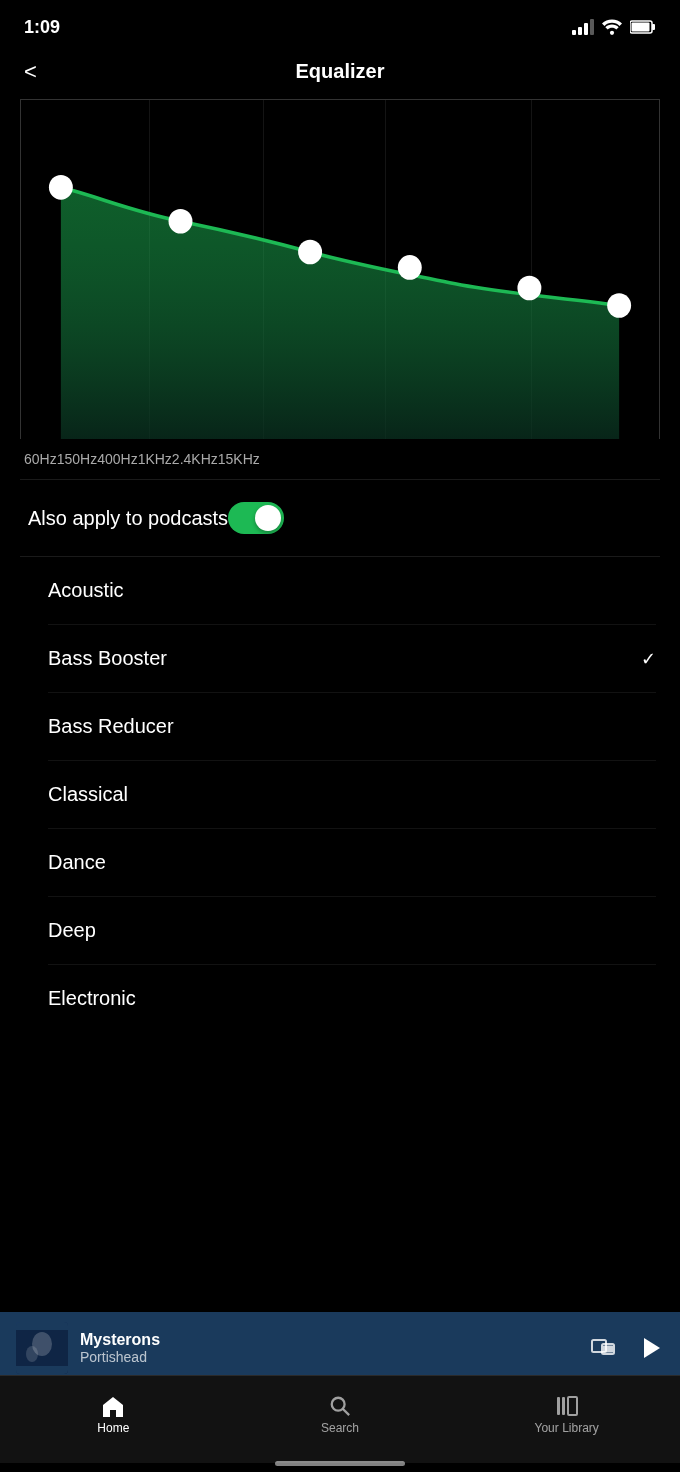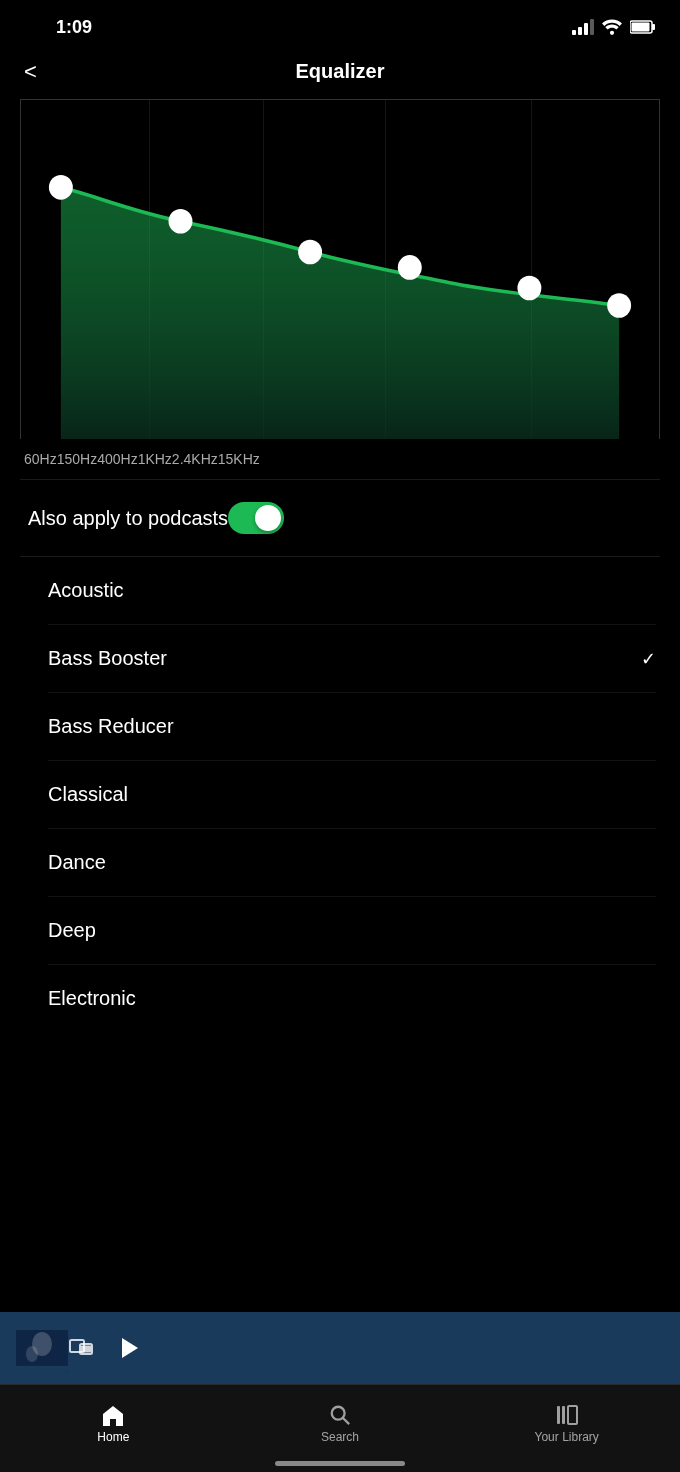--- a/index.html
+++ b/index.html
@@ -20,21 +20,20 @@
       display: flex;
       justify-content: space-between;
       align-items: center;
       padding: 12px 24px 8px;
       height: 50px;
     }
     .status-time {
       font-size: 18px;
       font-weight: 600;
       color: #fff;
-      margin-left: 32px;
     }
     .status-icons {
       display: flex;
       align-items: center;
       gap: 8px;
     }
     .signal-bars {
       display: flex;
       align-items: flex-end;
       gap: 2px;
@@ -224,21 +223,21 @@
     }
     .np-controls {
       display: flex;
       align-items: center;
       gap: 20px;
     }
 
     
     .tab-bar {
       position: fixed;
-      bottom: 0;
+      bottom: 9px;
       left: 0;
       width: 680px;
       background: #121212;
       border-top: 1px solid rgba(255,255,255,0.1);
       display: flex;
       align-items: center;
       height: 88px;
       padding-bottom: 20px;
       z-index: 100;
     }
@@ -400,20 +399,24 @@
     <div class="np-thumb-inner">
 
       <svg width="52" height="52" viewBox="0 0 52 52">
         <rect width="52" height="52" fill="#1a3a5c"></rect>
         <rect x="0" y="8" width="52" height="36" fill="#0d2040" opacity="0.8"></rect>
         <ellipse cx="26" cy="22" rx="10" ry="12" fill="rgba(255,255,255,0.2)"></ellipse>
         <ellipse cx="16" cy="32" rx="6" ry="8" fill="rgba(255,255,255,0.15)"></ellipse>
       </svg>
     </div>
   </div>
+  <div class="np-info">
+    <div class="np-title">Mysterons</div>
+    <div class="np-artist">Portishead</div>
+  </div>
   <div class="np-controls">
 
     <svg width="28" height="28" viewBox="0 0 28 28" fill="rgba(255,255,255,0.8)">
       <rect x="2" y="6" width="14" height="12" rx="1.5" fill="none" stroke="rgba(255,255,255,0.8)" stroke-width="2"></rect>
       <rect x="12" y="10" width="12" height="10" rx="1.5" fill="none" stroke="rgba(255,255,255,0.8)" stroke-width="2"></rect>
       <rect x="13" y="11.5" width="10" height="7" rx="0.5" fill="rgba(255,255,255,0.8)"></rect>
     </svg>
 
     <svg width="26" height="26" viewBox="0 0 26 26" fill="white">
       <polygon points="6,3 22,13 6,23" fill="white"></polygon>

